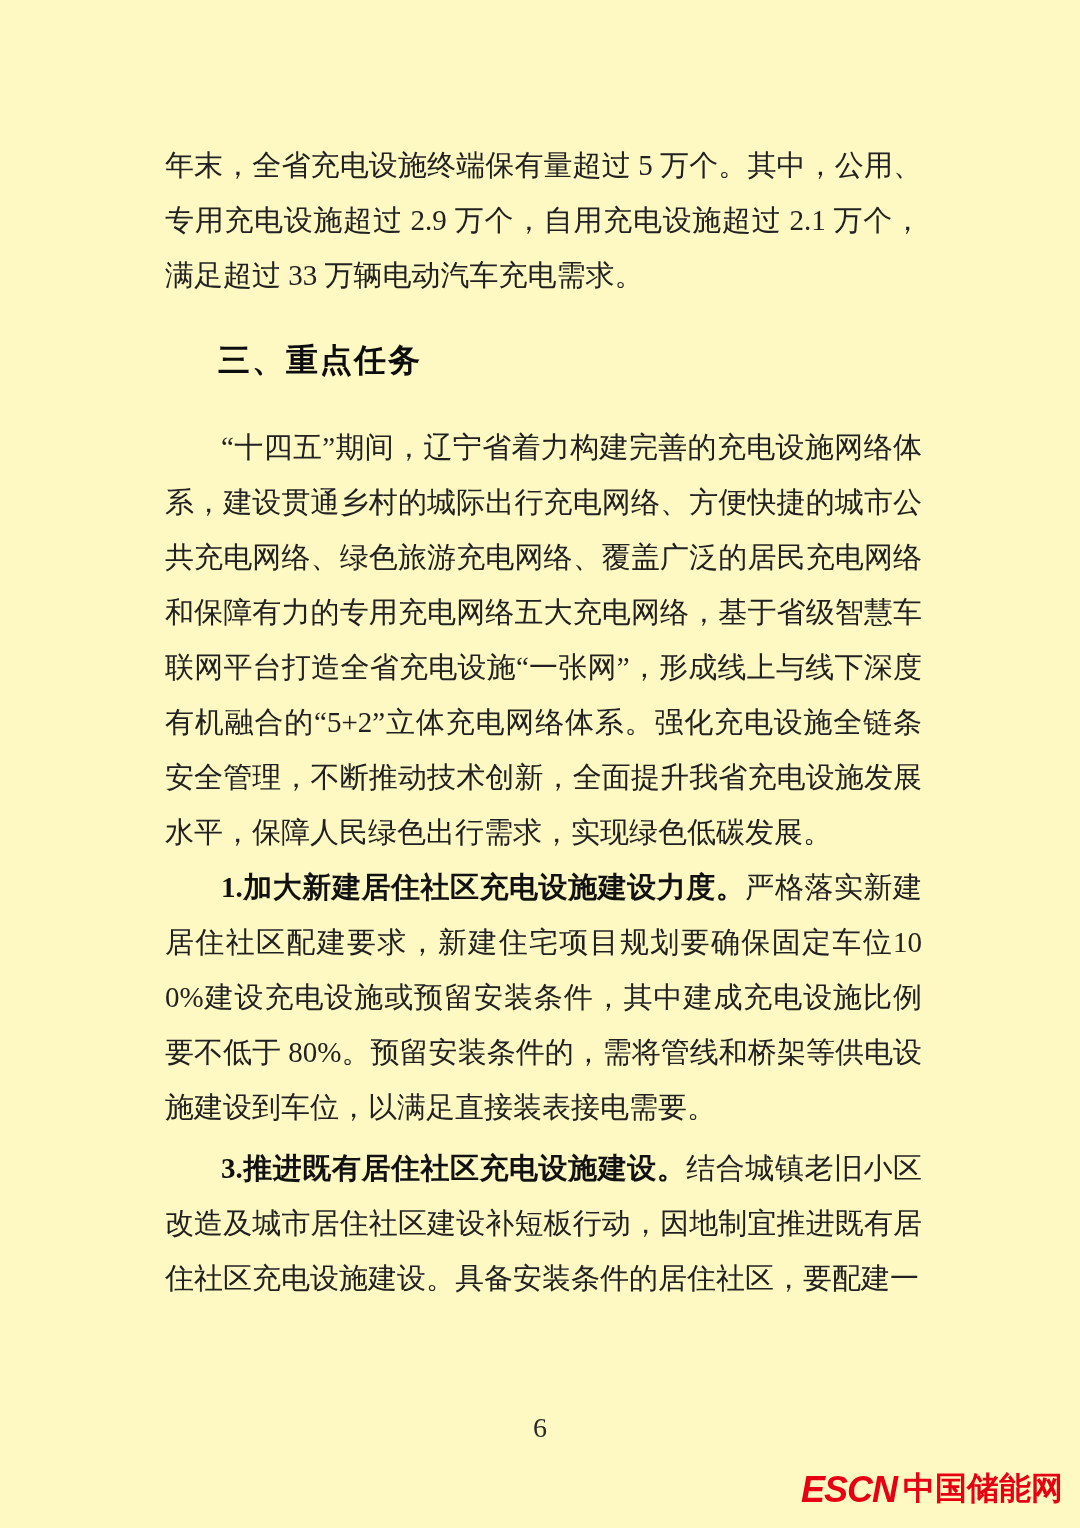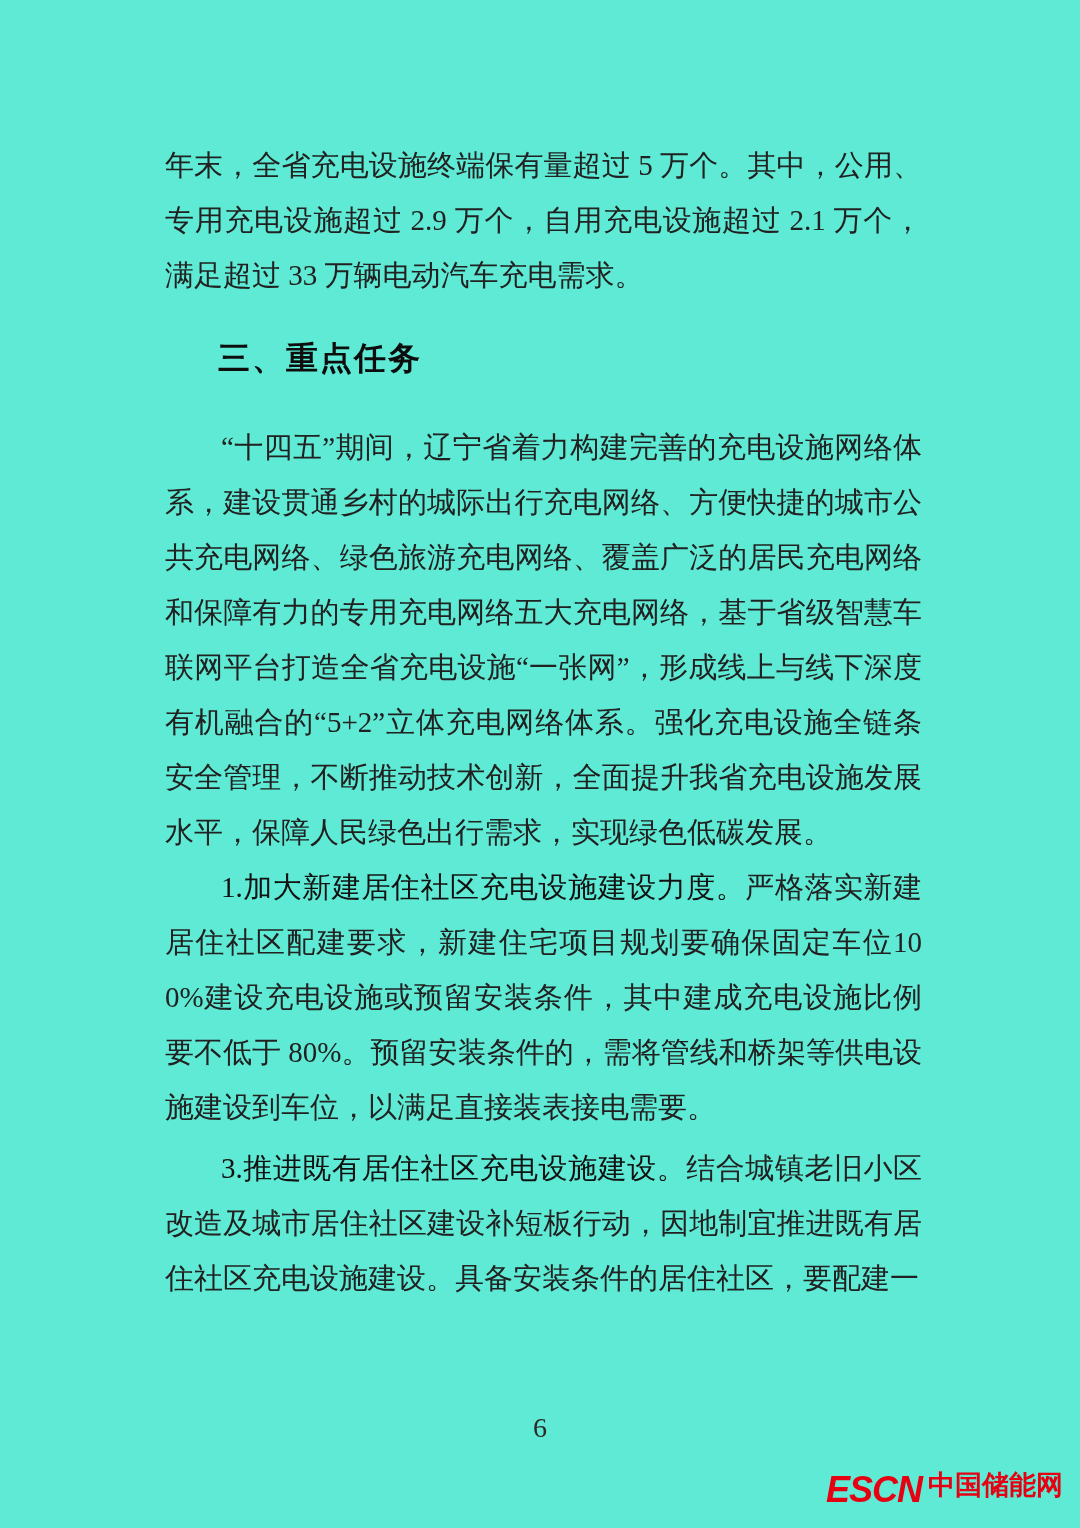--- a/index.html
+++ b/index.html
@@ -1,56 +1,56 @@
 <!DOCTYPE html>
 <html lang="zh"><head>
 <meta charset="utf-8">
 <style>
   html, body { margin: 0; padding: 0; background: #ffffff; }
   .page {
     position: relative;
     width: 1080px;
     height: 1528px;
-    background: #5eead4;
+    background: #fef9c3;
     overflow: hidden;
     font-family: "Liberation Serif", "DejaVu Serif", serif;
     color: #212121;
   }
   .content {
     position: absolute;
     left: 165px;
     top: 138px;
     width: 757px;
   }
   .body-para {
     font-size: 29px;
     line-height: 55px;
     margin: 0;
     text-align: justify;
     text-justify: inter-ideograph;
     word-break: break-all;
   }
   .indent { text-indent: 56px; }
   .section-heading {
-    font-family: Liberation Mono, monospace;
+    font-family: Liberation Sans, sans-serif;
     font-size: 32px;
     font-weight: 700;
     color: #0d0d0d;
     line-height: 55px;
     margin: 30px 0 32px 0;
     text-indent: 53px;
     letter-spacing: 2px;
   }
   .subsection-heading {
     margin-top: 8px;
     letter-spacing: 1px;
   }
   .task-para { margin-top: 0; }
   .task-para + .task-para { margin-top: 6px; }
-  .task-lead { font-weight: 400; color: #111111; }
+  .task-lead { font-weight: 700; color: #111111; }
   .page-number {
     position: absolute;
     left: 0;
     right: 0;
     bottom: 84px;
     text-align: center;
     font-size: 28px;
     color: #2a2a2a;
     font-family: "Liberation Serif", "DejaVu Serif", serif;
   }
@@ -68,21 +68,21 @@
     font-weight: 700;
     font-style: italic;
     font-size: 36px;
     letter-spacing: -1px;
     color: #e60012;
     line-height: 1;
   }
   .logo-cn {
     font-family: "Liberation Sans", "DejaVu Sans", sans-serif;
     font-weight: 700;
-    font-size: 27px;
+    font-size: 32px;
     color: #e60012;
     line-height: 1;
     letter-spacing: 0px;
   }
 </style>
 </head>
 <body>
 
 <div class="page">
 

